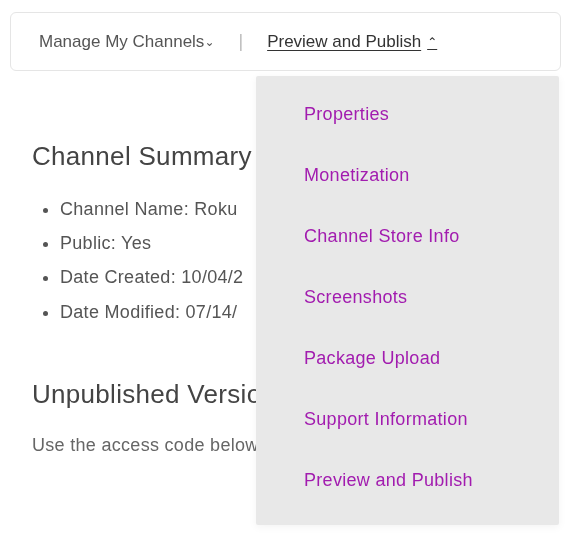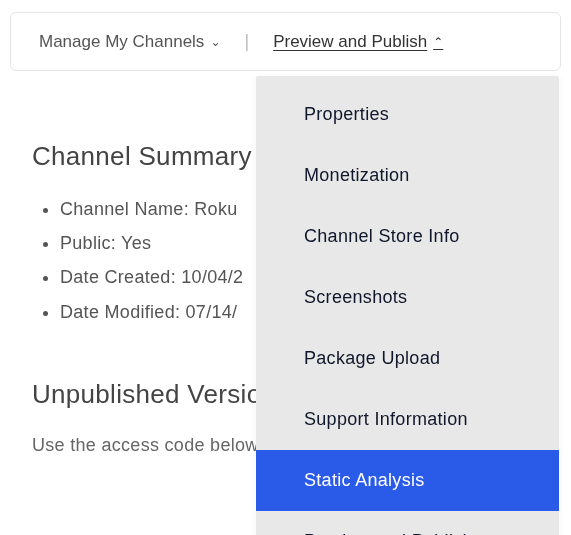--- a/index.html
+++ b/index.html
@@ -23,21 +23,20 @@
       margin: 12px 10px 0 10px;
       padding: 18px 28px;
       font-size: 17px;
       overflow: hidden;
     }
     .tab-manage {
       color: #555;
       cursor: pointer;
       display: flex;
       align-items: center;
-      gap: 6px;
     }
     .divider {
       margin: 0 24px;
       color: #bbb;
       font-size: 18px;
     }
     .tab-preview {
       color: #333;
       text-decoration: underline;
       text-underline-offset: 3px;
@@ -93,21 +92,21 @@
       width: 303px;
       background: #e8e8e8;
       border-radius: 2px;
       box-shadow: 0 2px 8px rgba(0,0,0,0.05);
       z-index: 10;
       padding-bottom: 14px;
     }
     .dropdown-item {
       padding: 20px 48px 20px 48px;
       font-size: 18px;
-      color: #0f172a;
+      color: #a21caf;
       cursor: pointer;
       letter-spacing: 0.3px;
     }
     .dropdown-item.active {
       background: #2a5ae8;
       color: #ffffff;
     }
     .dropdown-item:first-child {
       padding-top: 28px;
     }
@@ -139,15 +138,14 @@
   <p class="description">Use the access code below publishing.</p>
 </div>
 
 <div class="dropdown">
   <div class="dropdown-item">Properties</div>
   <div class="dropdown-item">Monetization</div>
   <div class="dropdown-item">Channel Store Info</div>
   <div class="dropdown-item">Screenshots</div>
   <div class="dropdown-item">Package Upload</div>
   <div class="dropdown-item">Support Information</div>
-  <div class="dropdown-item active">Static Analysis</div>
   <div class="dropdown-item">Preview and Publish</div>
 </div>
 
 </body></html>

